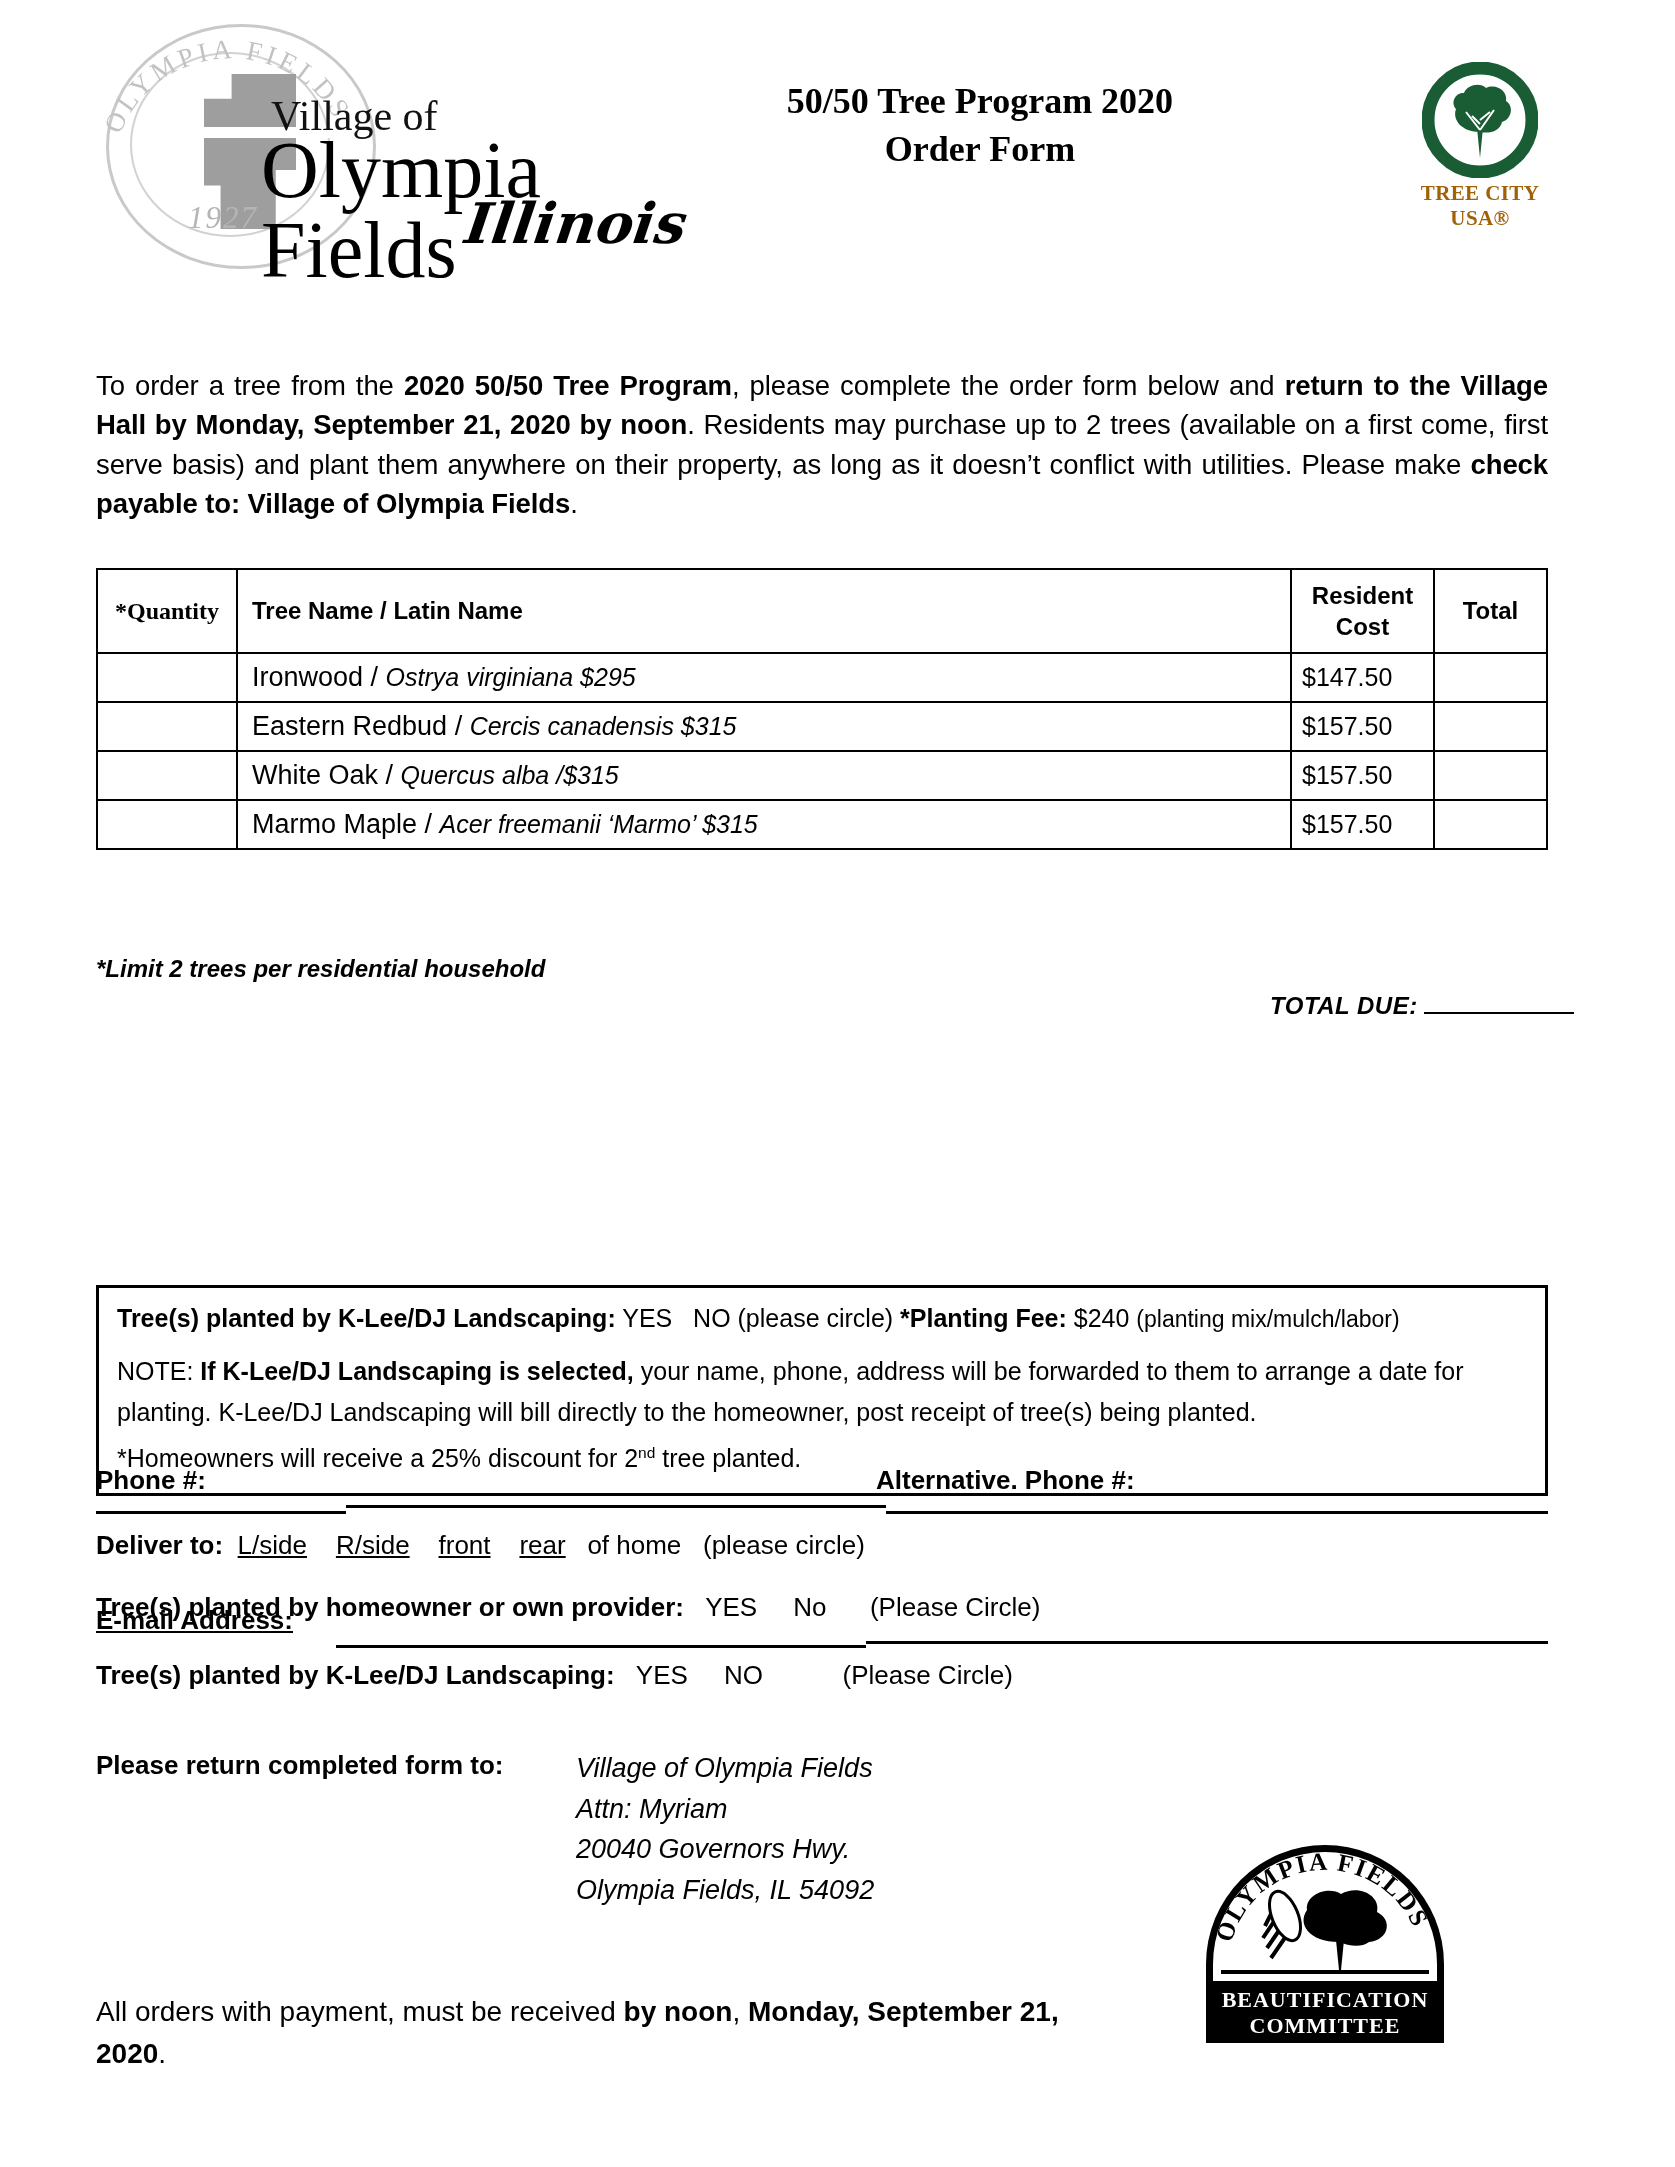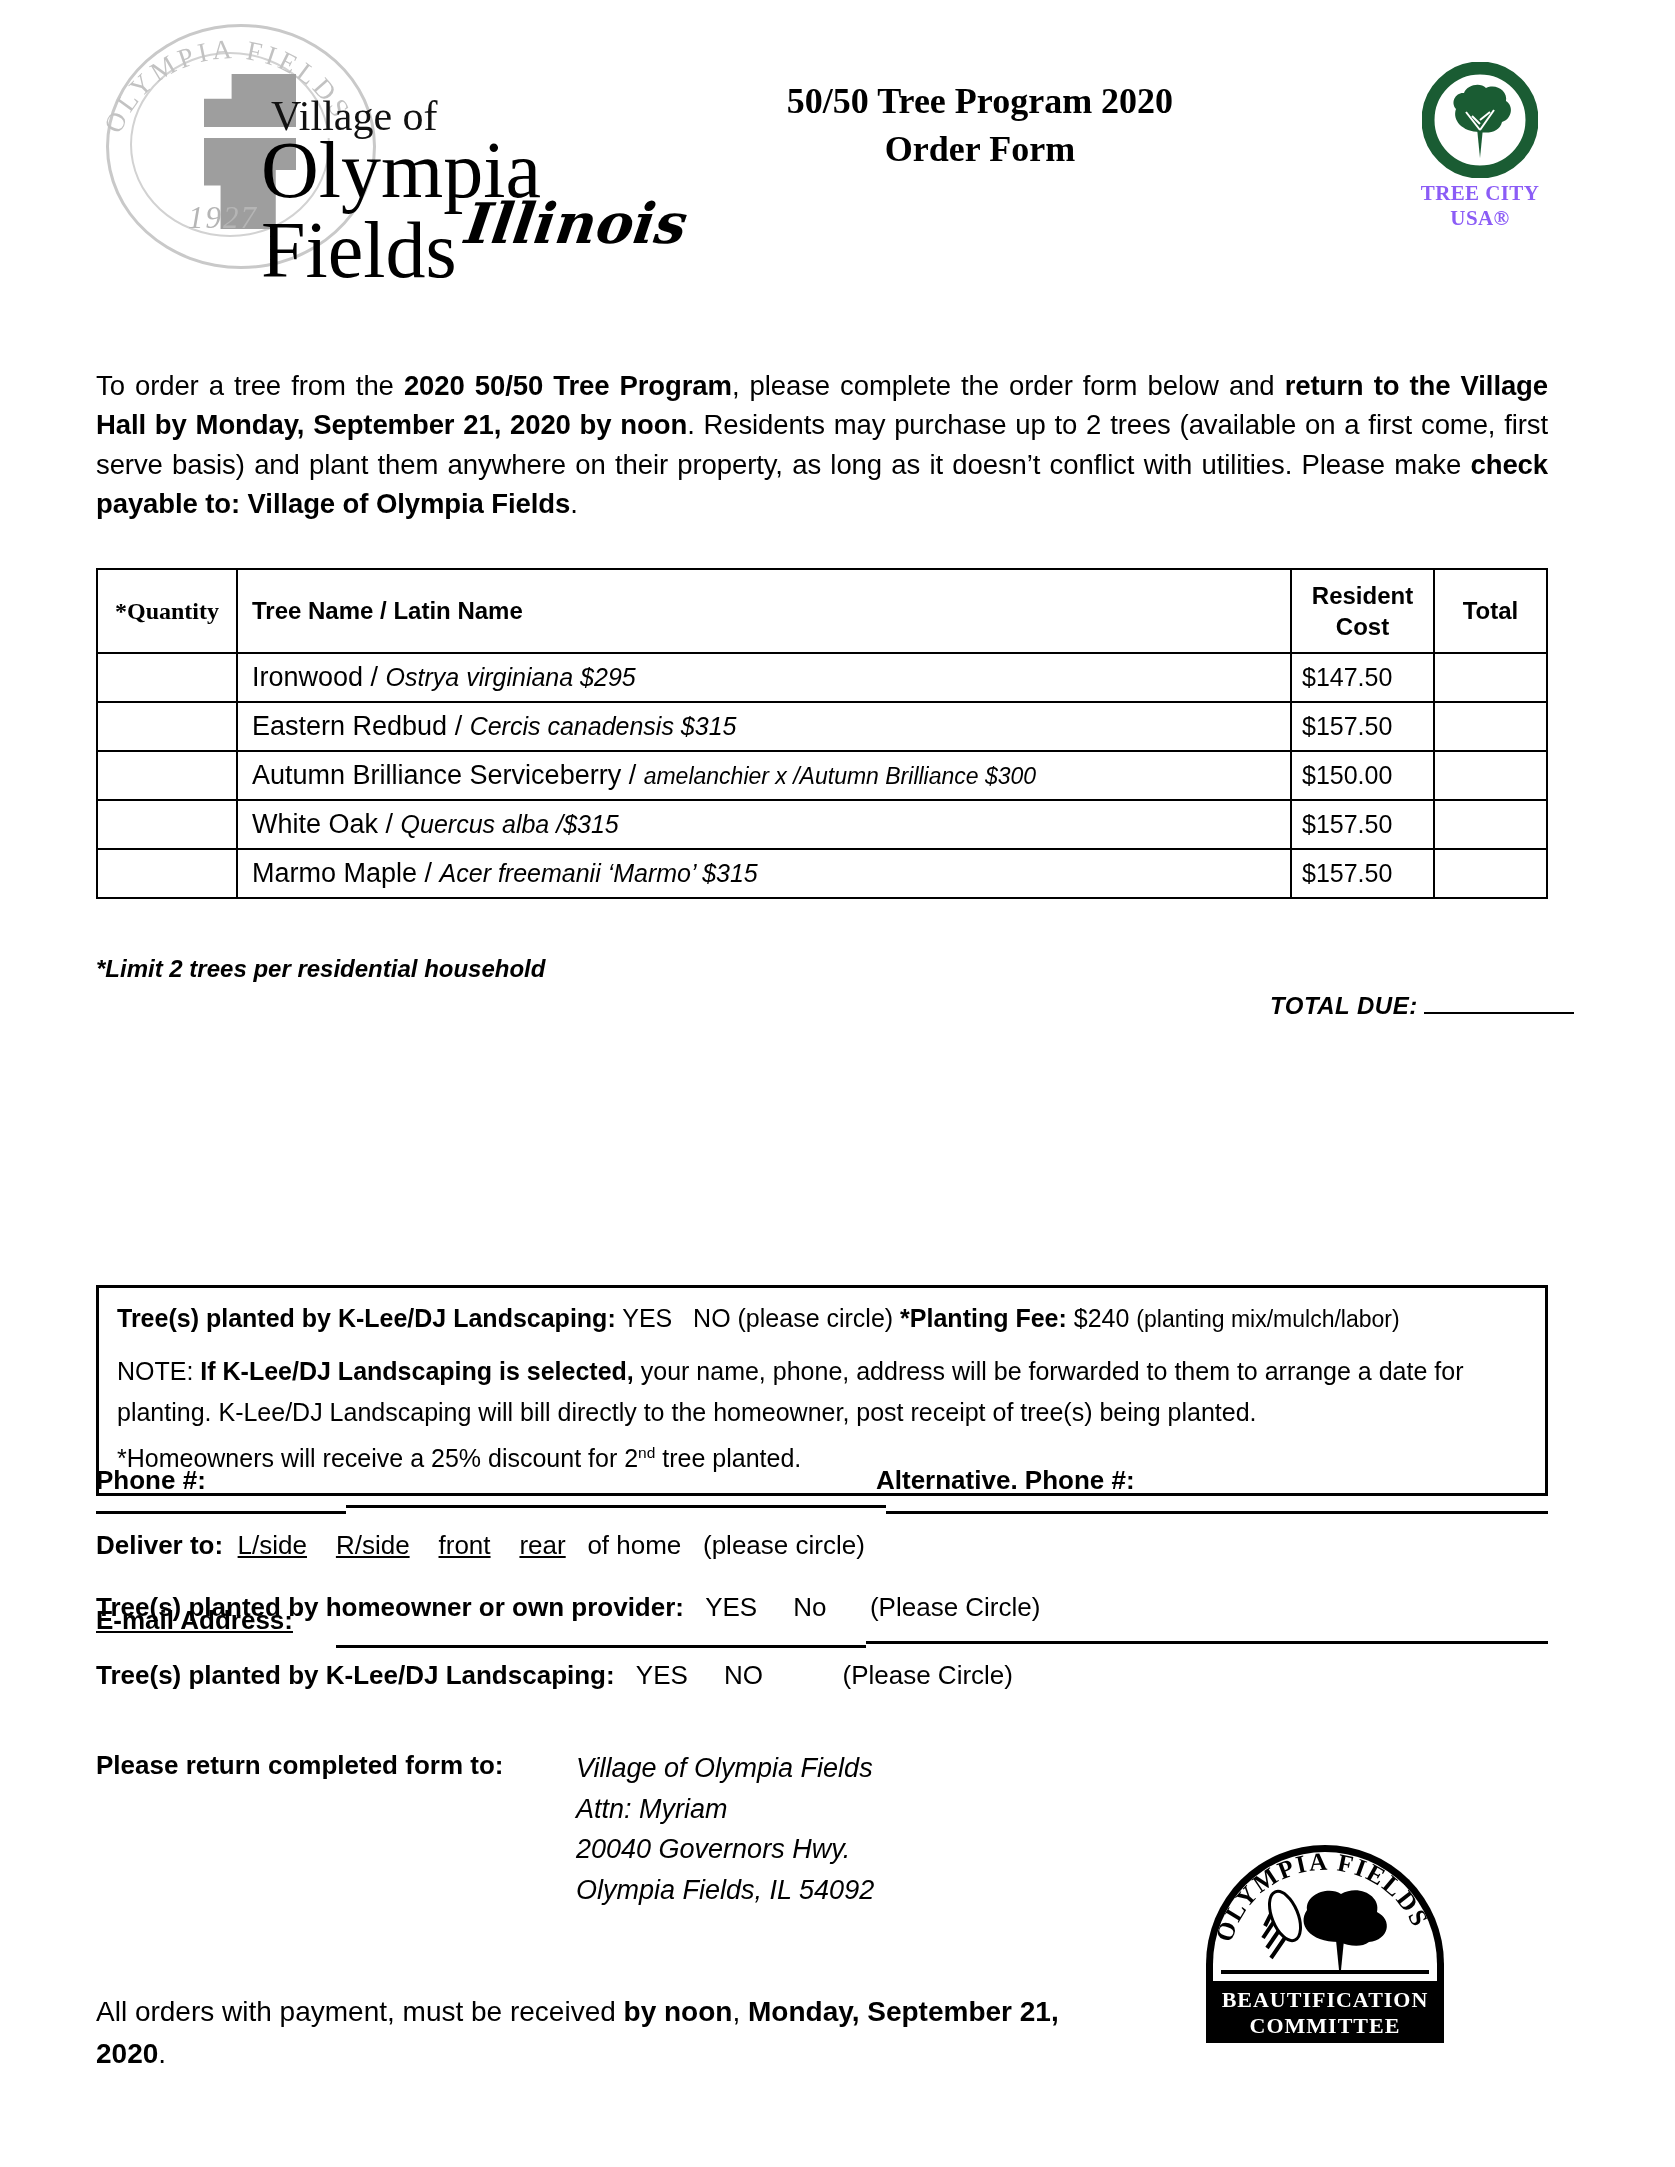--- a/index.html
+++ b/index.html
@@ -328,21 +328,21 @@
       <div class="tc-ring">
         <svg viewBox="0 0 116 116" width="116" height="116">
           <circle cx="58" cy="58" r="52" fill="none" stroke="#1a5c33" stroke-width="13"></circle>
           <g fill="#1a5c33">
             <path d="M58 96 L55 66 L61 66 L58 96 Z"></path>
             <path d="M58 70 C40 70 30 58 34 47 C28 40 34 30 42 31 C45 23 58 20 64 26 C74 21 86 29 84 39 C92 44 90 57 80 60 C78 69 68 72 58 70 Z"></path>
             <path d="M58 68 L44 50 M58 68 L72 48 M58 62 L50 54 M58 58 L68 50" stroke="#ffffff" stroke-width="2" fill="none"></path>
           </g>
         </svg>
       </div>
-      <div class="tc-label" style="color:#8b5cf6">TREE CITY USA®</div>
+      <div class="tc-label" style="color:#a16207">TREE CITY USA®</div>
     </div>
   </div>
 
   <p class="intro"><span>To order a tree from the </span><b>2020 50/50 Tree Program</b><span>, please complete the order form below and </span><b>return to the Village Hall by Monday, September 21, 2020 by noon</b><span>.  Residents may purchase up to 2 trees (available on a first come, first serve basis) and plant them anywhere on their property, as long as it doesn’t conflict with utilities.  Please make </span><b>check payable to: Village of Olympia Fields</b><span>.</span></p>
 
   <table class="tree-table">
     <thead>
       <tr>
         <th class="th-qty">*Quantity</th>
         <th class="th-name">Tree Name / Latin Name</th>
@@ -361,26 +361,20 @@
           <td></td>
         </tr>
         <tr>
           <td class="td-qty"></td>
           <td class="td-name"><span>Eastern Redbud</span><span> / </span><span class="latin">Cercis canadensis $315</span></td>
           <td class="td-cost">$157.50</td>
           <td></td>
         </tr>
         <tr>
           <td class="td-qty"></td>
-          <td class="td-name"><span>Autumn Brilliance Serviceberry</span><span> / </span><span class="latin sm">amelanchier x /Autumn Brilliance $300</span></td>
-          <td class="td-cost">$150.00</td>
-          <td></td>
-        </tr>
-        <tr>
-          <td class="td-qty"></td>
           <td class="td-name"><span>White Oak</span><span> / </span><span class="latin">Quercus alba /$315</span></td>
           <td class="td-cost">$157.50</td>
           <td></td>
         </tr>
         <tr>
           <td class="td-qty"></td>
           <td class="td-name"><span>Marmo Maple</span><span> / </span><span class="latin">Acer freemanii ‘Marmo’  $315</span></td>
           <td class="td-cost">$157.50</td>
           <td></td>
         </tr>

